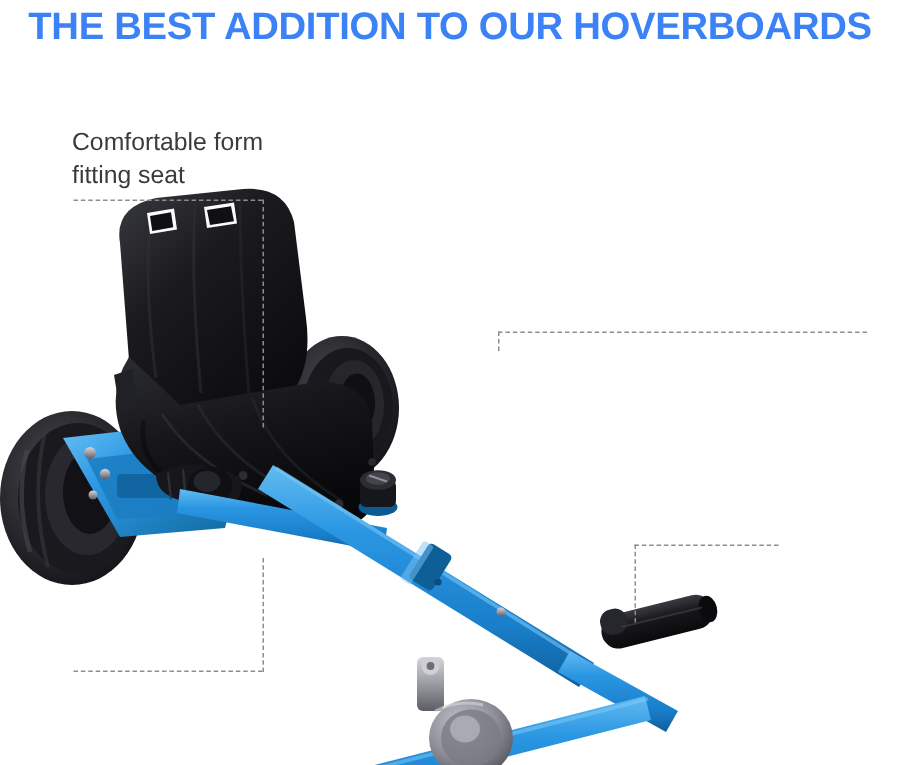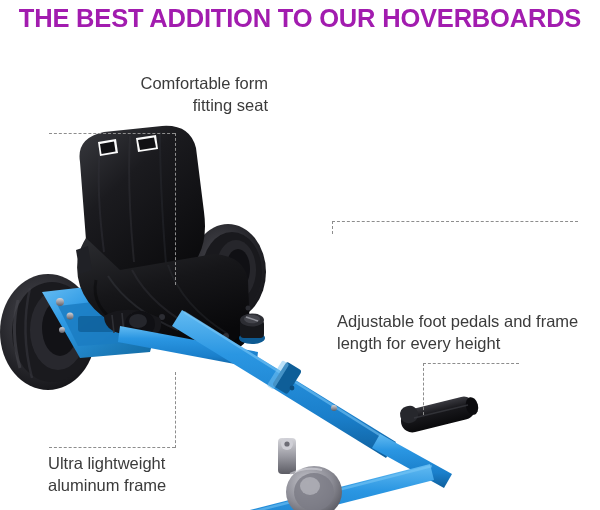--- a/index.html
+++ b/index.html
@@ -20,34 +20,34 @@
   #title {
     position: absolute;
     left: 0;
     top: 4px;
     width: 600px;
     text-align: center;
     font-family: "Liberation Sans", sans-serif;
     font-size: 25.5px;
     font-weight: bold;
     letter-spacing: -0.2px;
-    color: #a21caf;
+    color: #3b82f6;
     white-space: nowrap;
   }
 
   
   .callout {
     position: absolute;
     color: #3b3b3b;
     font-family: "Liberation Sans", sans-serif;
     font-size: 16.5px;
     line-height: 22px;
     white-space: pre-line;
   }
-  #callout-seat      { left: 48px;  top: 72px;  width: 220px; text-align: right; }
+  #callout-seat      { left: 48px;  top: 84px;  width: 220px; }
   #callout-handle    { left: 337px; top: 235px; width: 250px; }
   #callout-pedals    { left: 337px; top: 310px; width: 250px; }
   #callout-frame     { left: 48px;  top: 452px; width: 220px; }
 
   
   .dash-h {
     position: absolute;
     height: 0;
     border-top: 1px dashed #8d8d8d;
   }
@@ -272,19 +272,15 @@
   <div class="dash-h" id="lead-ped-h"></div>
   <div class="dash-v" id="lead-ped-v"></div>
 
   <div class="dash-h" id="lead-frame-h"></div>
   <div class="dash-v" id="lead-frame-v"></div>
 
   <div class="callout" id="callout-seat">Comfortable form
 fitting seat</div>
 
 
-  <div class="callout" id="callout-pedals">Adjustable foot pedals and frame
-length for every height</div>
-
-  <div class="callout" id="callout-frame">Ultra lightweight
-aluminum frame</div>
+
 
 </div>
 
 </body></html>

